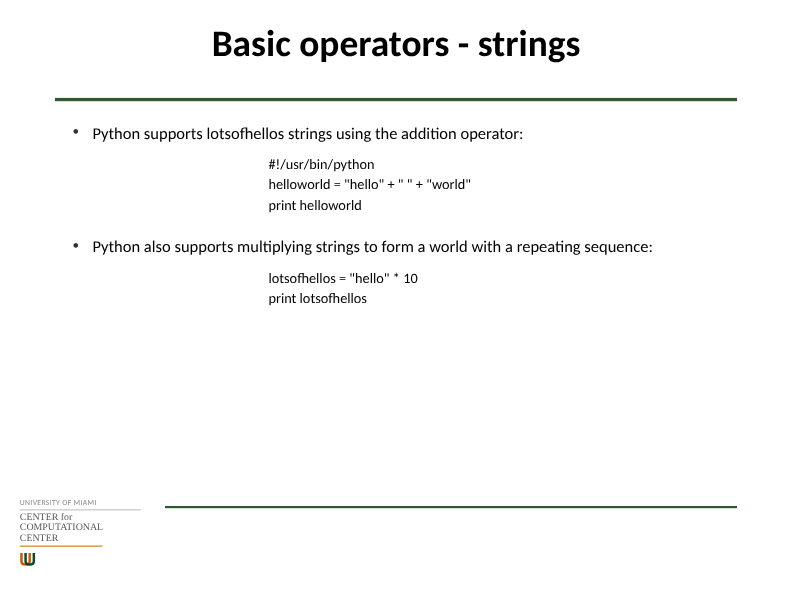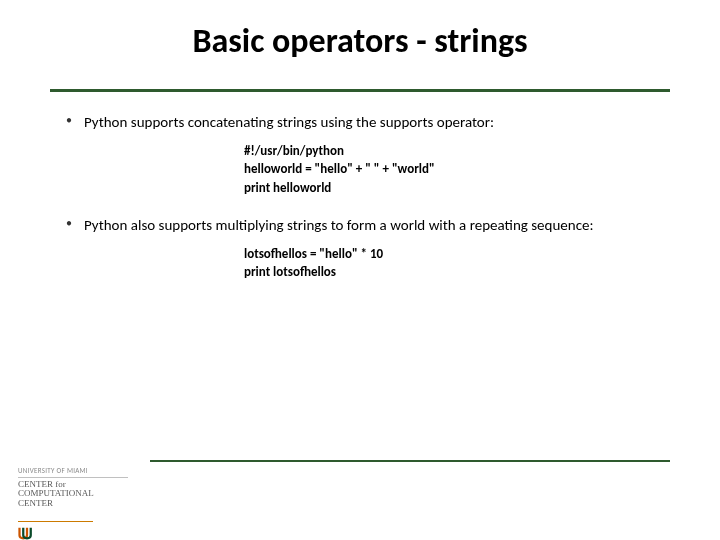--- a/index.html
+++ b/index.html
@@ -35,53 +35,53 @@
     content: "•";
     position: absolute;
     left: 6px;
     top: 0;
     font-size: 12px;
     color: #333;
   }
   .code-block {
     margin: 10px 0 18px 160px;
     font-size: 13px;
-    font-weight: 700;
+    font-weight: 400;
     line-height: 1.4;
     white-space: pre-line;
     font-family: Calibri, Arial, sans-serif;
   }
   .footer-rule {
     position: absolute;
     left: 150px; right: 50px;
     bottom: 78px;
     border-top: 2px solid #2e5a2e;
   }
   .logo-area {
     position: absolute;
-    left: 18px; bottom: 0;
+    left: 18px; bottom: 25px;
     width: 110px;
     font-size: 8px;
     color: #6b6b6b;
     line-height: 1.1;
   }
   .logo-univ {
     font-size: 7px;
     letter-spacing: 0.3px;
     color: #888;
     border-bottom: 1px solid #c0c0c0;
     padding-bottom: 2px;
     margin-bottom: 2px;
   }
   .logo-center {
     font-family: Georgia, "Times New Roman", serif;
     font-size: 9px;
     color: #5a5a5a;
     line-height: 1.05;
-    padding-bottom: 13px;
+    padding-bottom: 2px;
     border-bottom: 1px solid #cc7a00;
     margin-bottom: 4px;
     width: 75px;
   }
   .um-mark {
     width: 18px; height: 14px;
     position: relative;
     margin-top: 2px;
   }
   .um-mark svg { display: block; }
@@ -90,21 +90,21 @@
 <body>
 
 <div class="slide">
 
   <h1 class="title">Basic operators - strings</h1>
   <div class="title-rule"></div>
 
   <div class="content">
     <ul class="bullets">
       <li>
-        <span>Python supports concatenating strings using the supports operator:</span>
+        <span>Python supports lotsofhellos strings using the addition operator:</span>
         <div class="code-block">#!/usr/bin/python
 helloworld = "hello" + " " + "world"
 print helloworld</div>
       </li>
       <li>
         <span>Python also supports multiplying strings to form a world with a repeating sequence:</span>
         <div class="code-block">lotsofhellos = "hello" * 10
 print lotsofhellos</div>
       </li>
     </ul>

